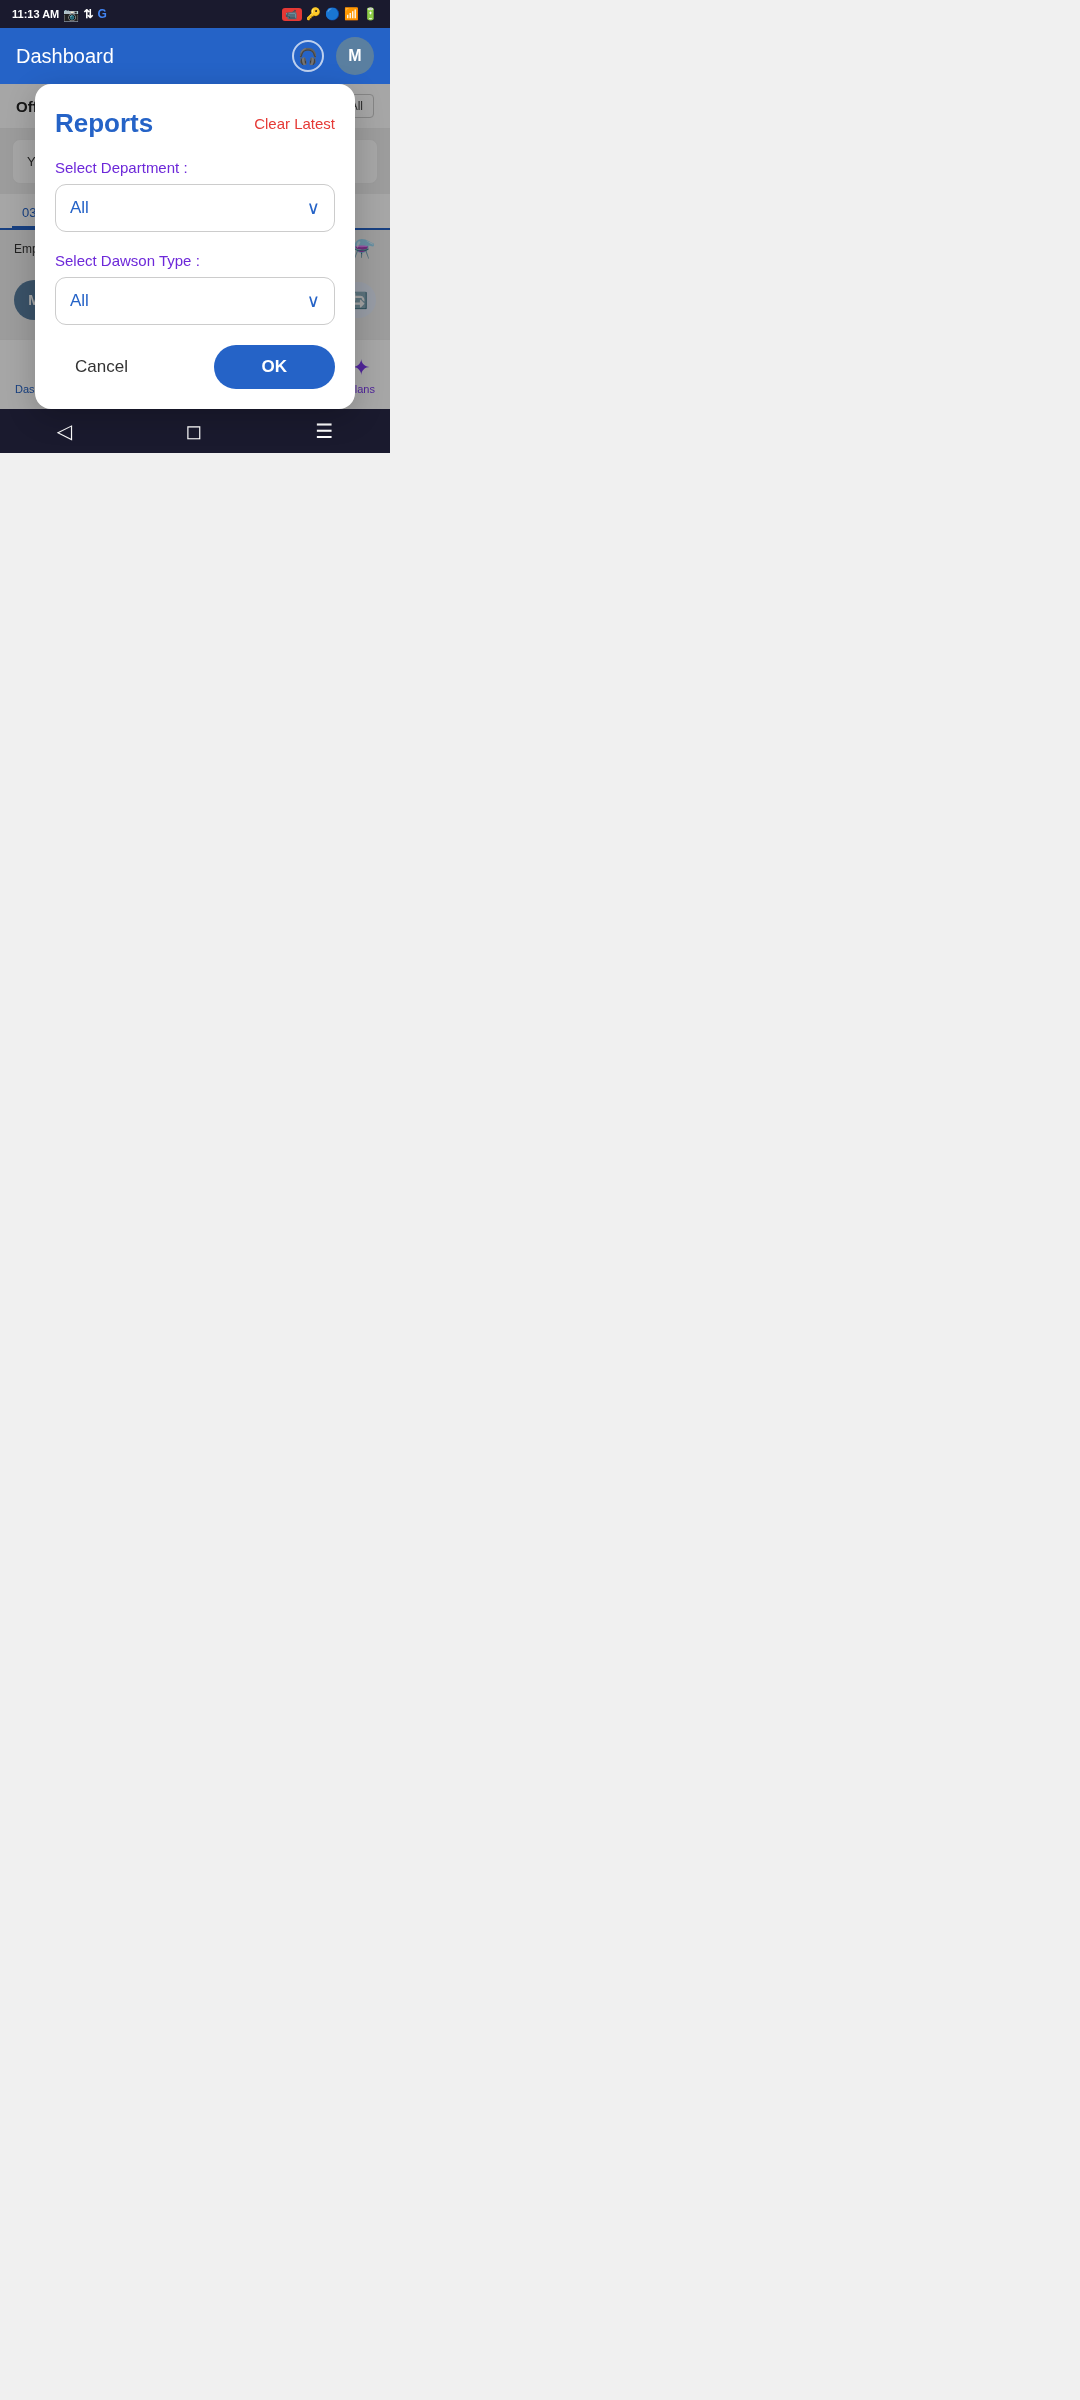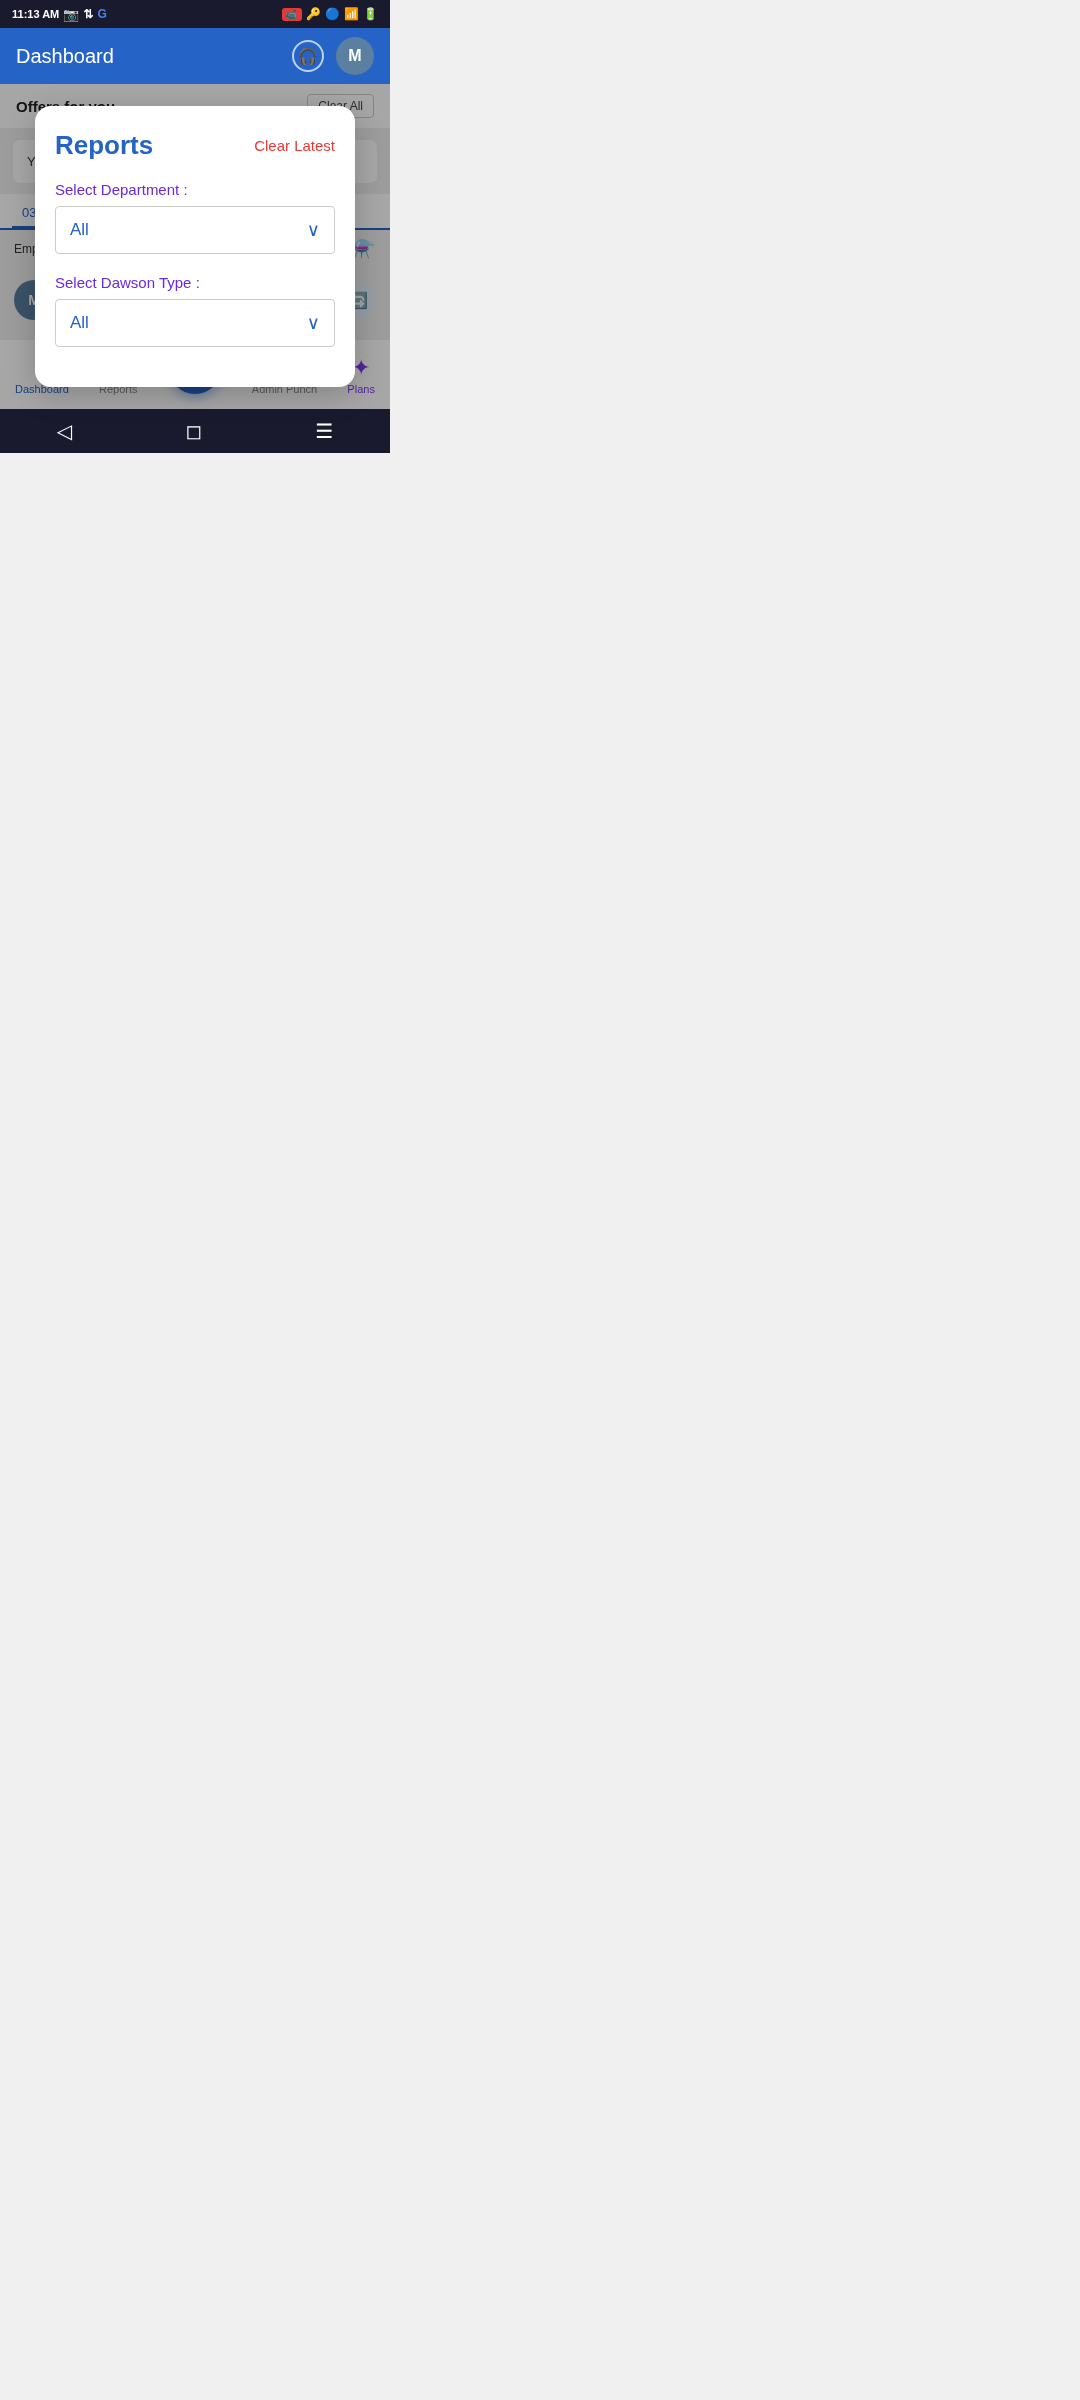--- a/index.html
+++ b/index.html
@@ -209,21 +209,21 @@
     }
 
     .modal-label {
       font-size: 15px;
       color: #6d28d9;
       margin-bottom: 8px;
     }
 
     .select-wrapper {
       border: 1.5px solid #ccc;
-      border-radius: 4px;
+      border-radius: 11px;
       display: flex;
       align-items: center;
       justify-content: space-between;
       padding: 12px 14px;
       margin-bottom: 20px;
       cursor: pointer;
     }
     .select-value {
       font-size: 17px;
       color: #2563c7;
@@ -408,20 +408,24 @@
         <span class="select-value">All</span>
         <span class="chevron-down">∨</span>
       </div>
 
       <div class="modal-label">Select Dawson Type :</div>
       <div class="select-wrapper">
         <span class="select-value">All</span>
         <span class="chevron-down">∨</span>
       </div>
 
+      <div class="modal-actions">
+        <button class="cancel-btn">Cancel</button>
+        <button class="ok-btn">OK</button>
+      </div>
 
     </div>
   </div>
 
   <div class="bottom-nav">
     <div class="nav-item active">
       <span class="nav-icon">⌗</span>
       <span>Dashboard</span>
     </div>
     <div class="nav-item">

